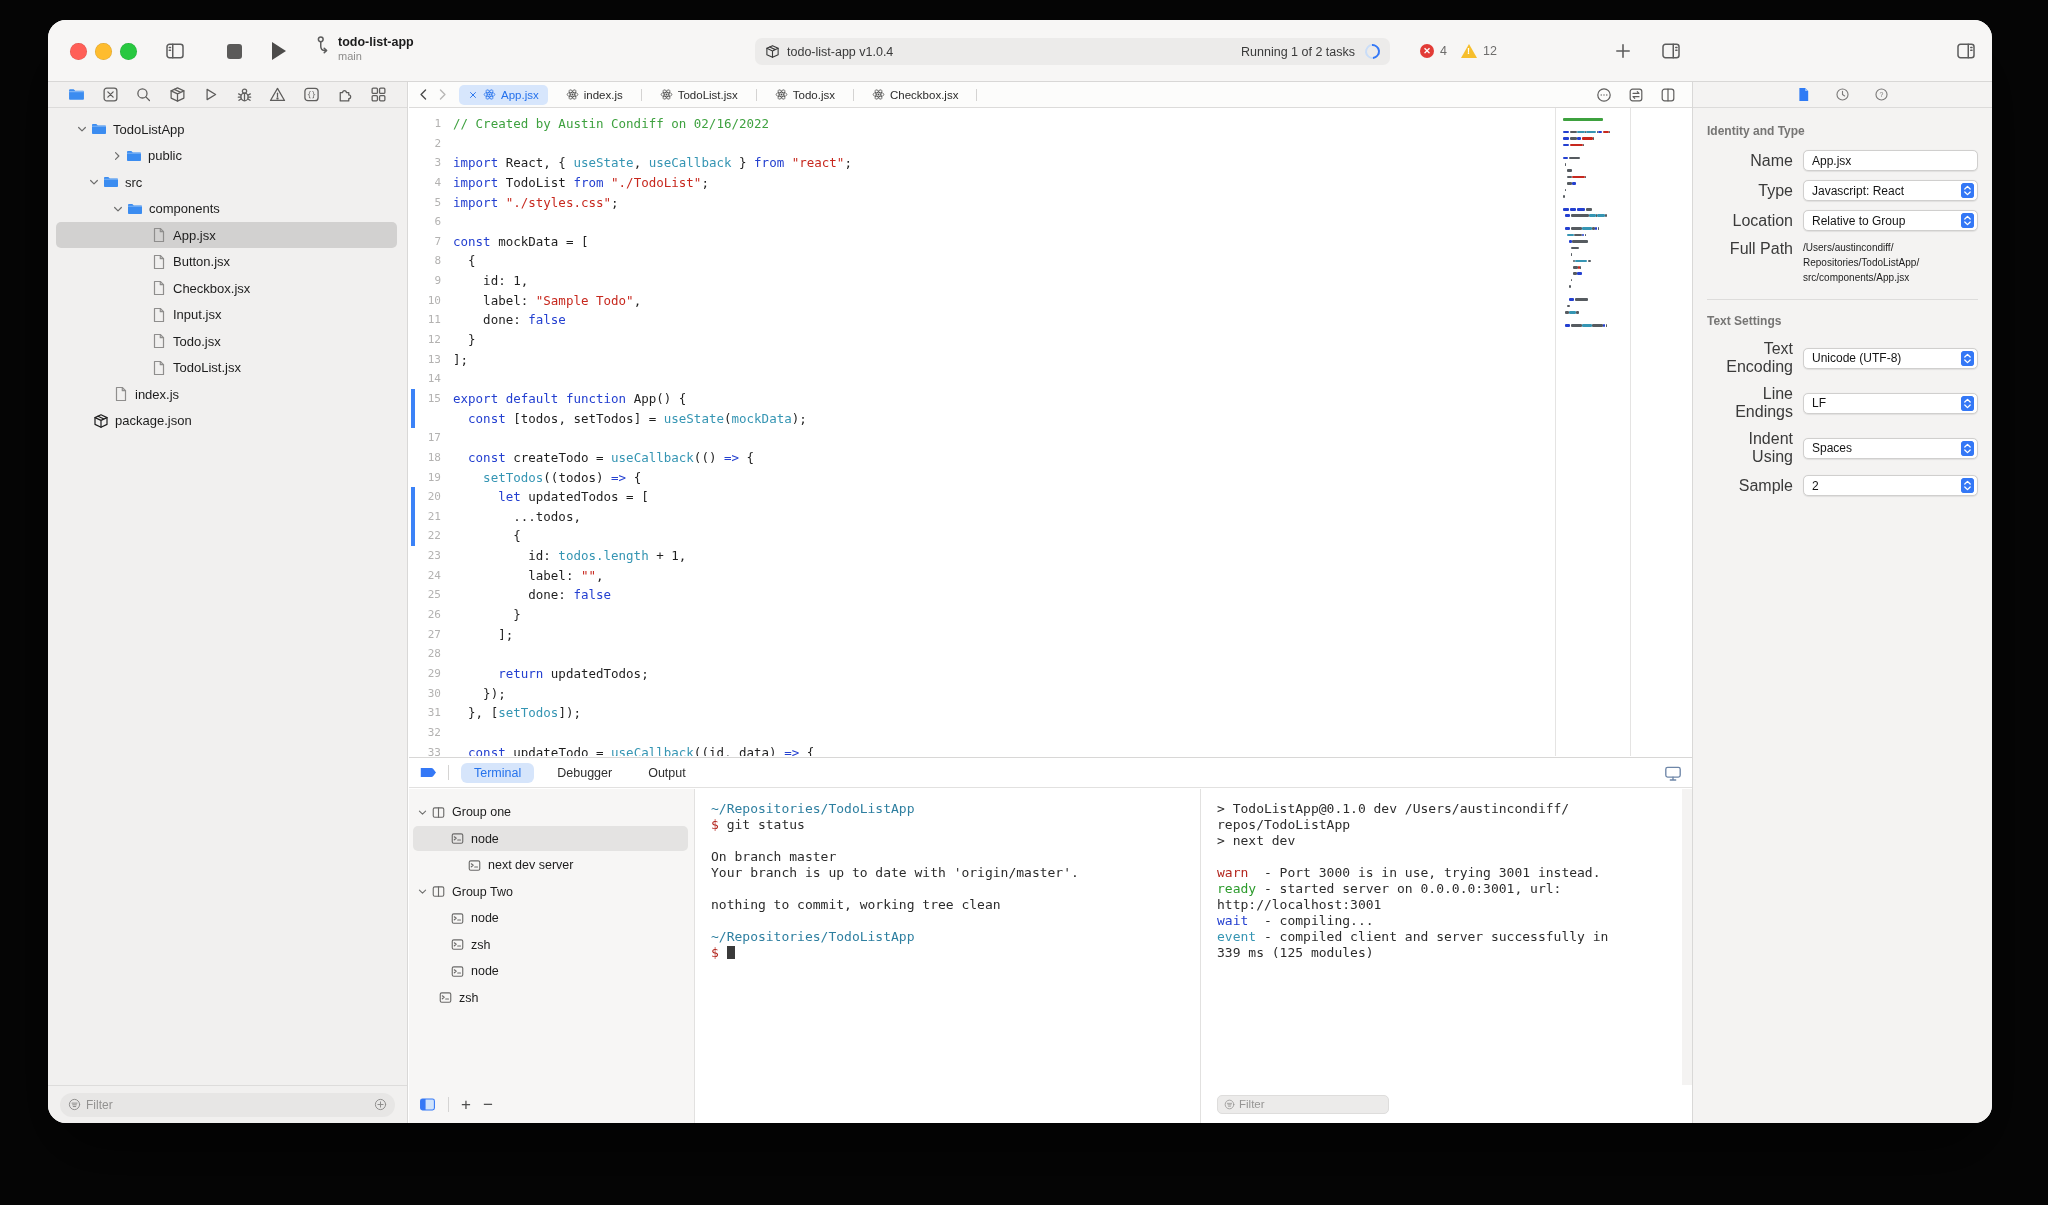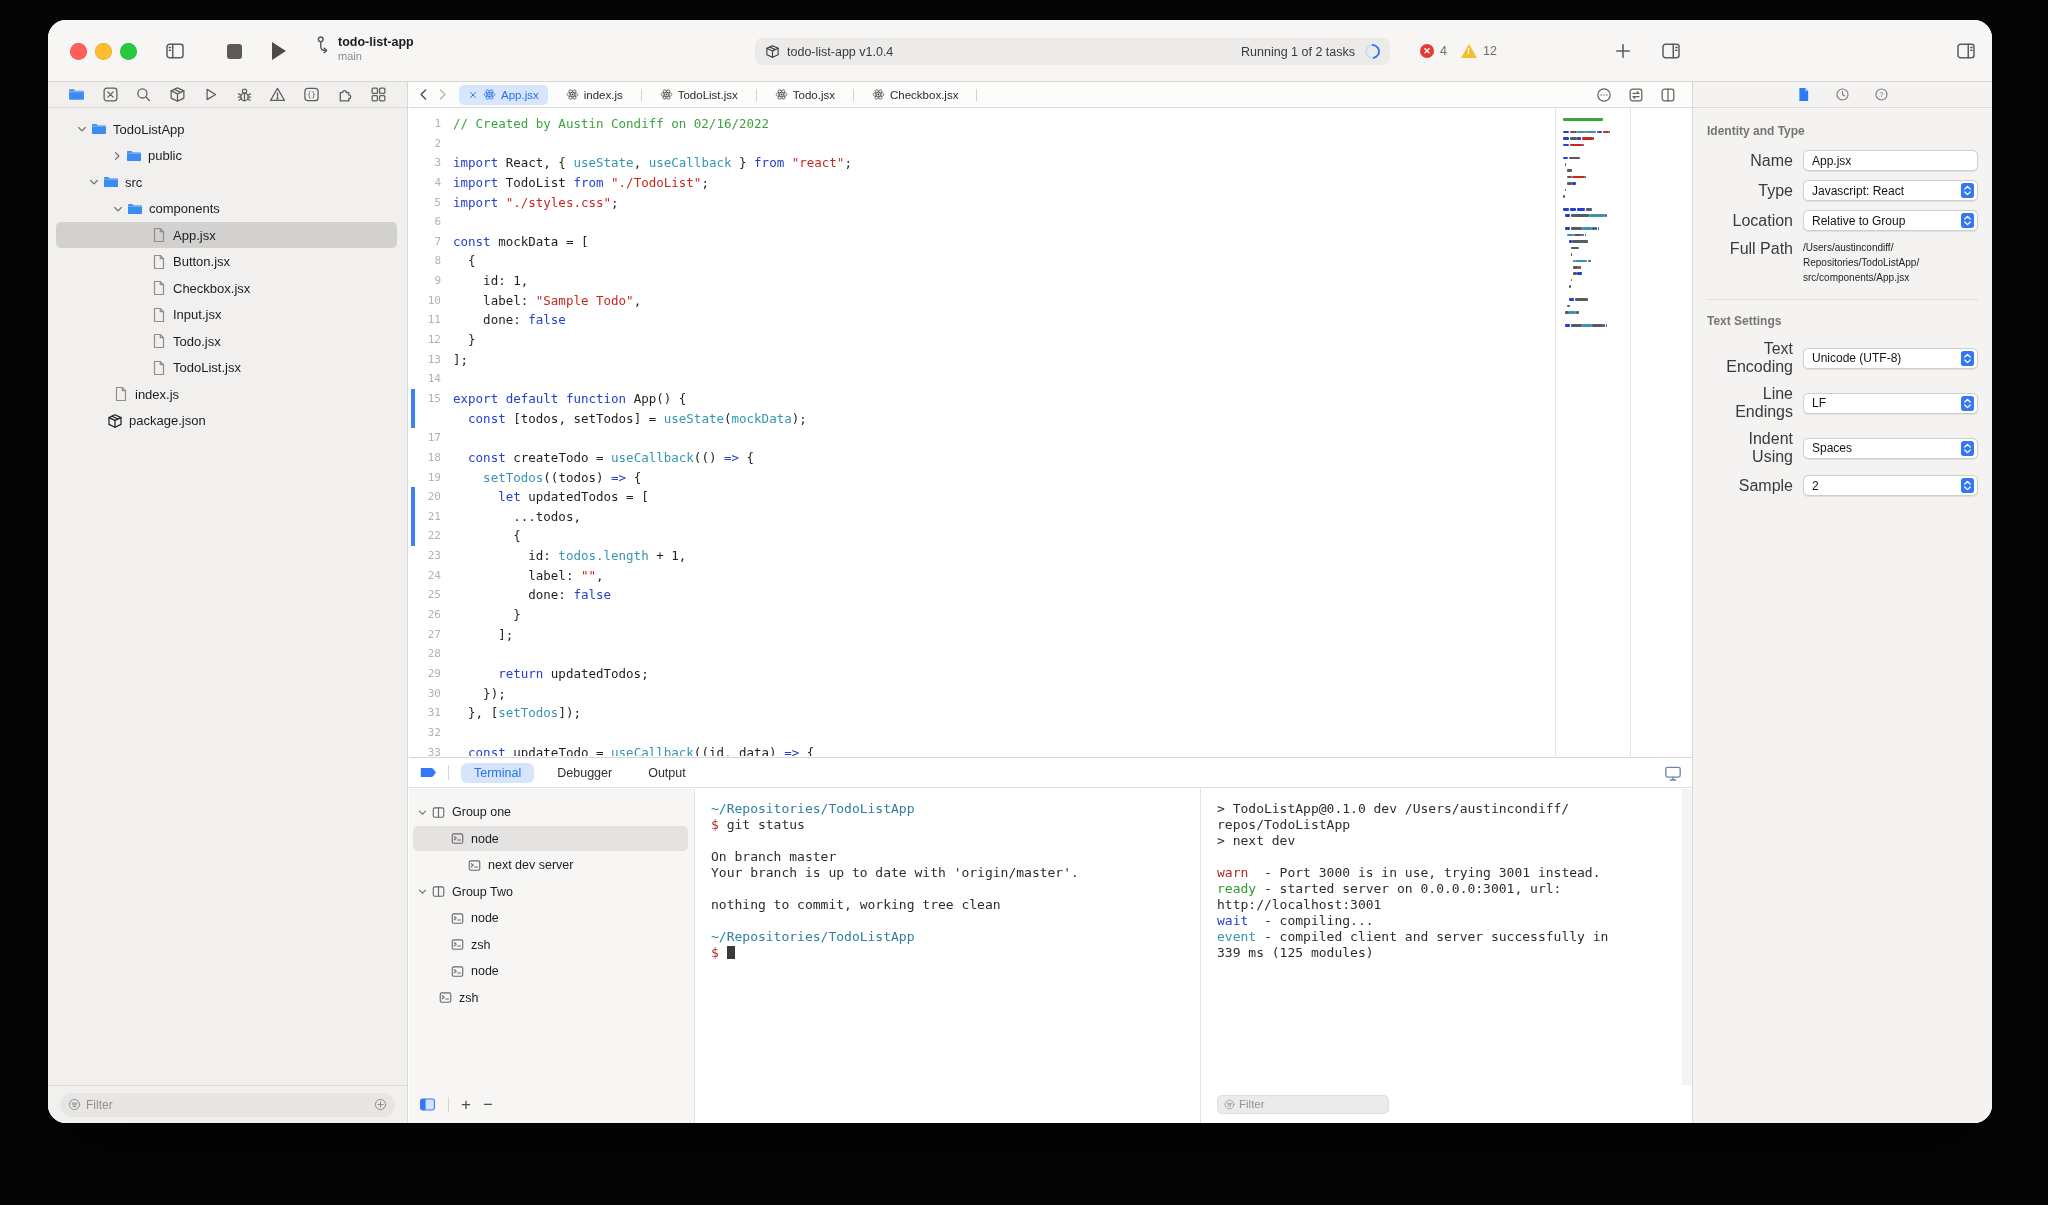--- a/index.html
+++ b/index.html
@@ -355,21 +355,21 @@
         </div>
         <div class="tree-row" style="padding-left: 62px;">
           <span class="tree-ic" style="width: 16px; height: 16px;">
             <svg viewBox="0 0 16 16" fill="none" stroke="currentColor" stroke-width="1.2" stroke-linecap="round" stroke-linejoin="round" width="100%" height="100%">
               <path d="M3.5 1.5h5.8l3.2 3.2v9.8h-9z" stroke="#8f8e8d"></path>
               <path d="M9.3 1.5v3.2h3.2" stroke="#8f8e8d"></path>
             </svg>
           </span>
           <span class="tree-lbl">index.js</span>
         </div>
-        <div class="tree-row" style="padding-left: 56px; text-align: right;">
+        <div class="tree-row" style="padding-left: 42px; text-align: right;">
           <span class="tree-ic" style="width: 16px; height: 16px;">
             <svg viewBox="0 0 16 16" fill="none" stroke="currentColor" stroke-width="1.2" stroke-linecap="round" stroke-linejoin="round" width="100%" height="100%">
               <path d="M8 1.8 14 4.6v6.8L8 14.2 2 11.4V4.6z"></path>
               <path d="M2 4.6 8 7.4l6-2.8M8 7.4v6.8M5 3.2l6 2.8"></path>
             </svg>
           </span>
           <span class="tree-lbl">package.json</span>
         </div>
       </div>
     <div class="nav-footer">

